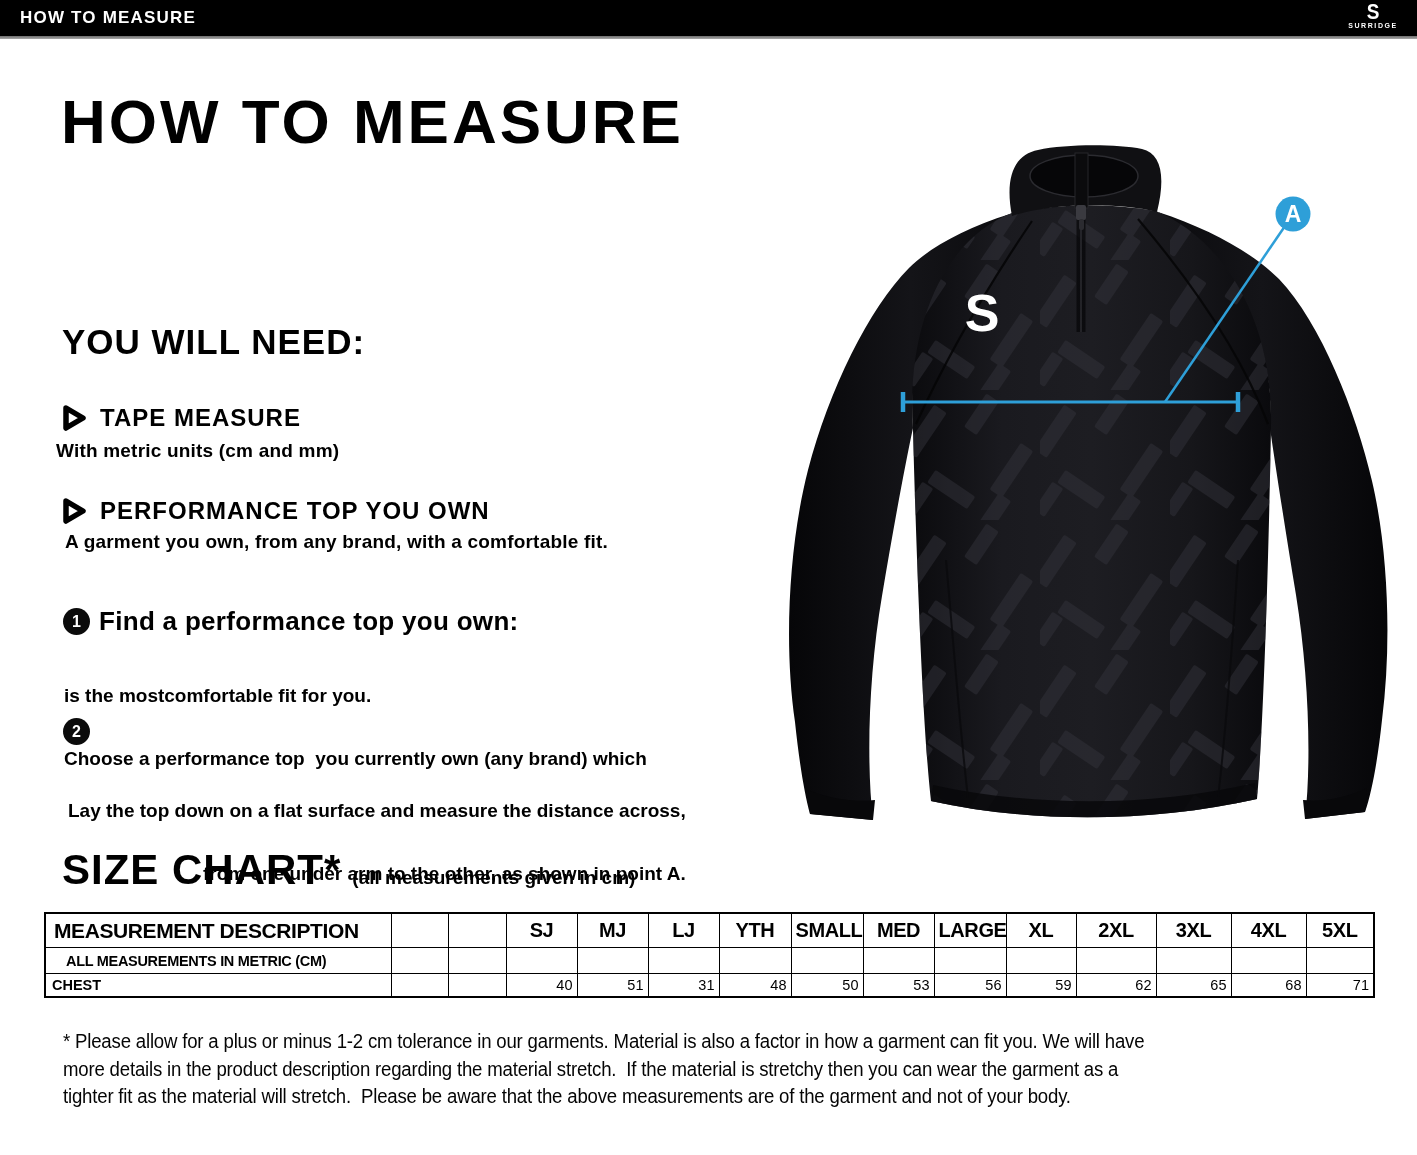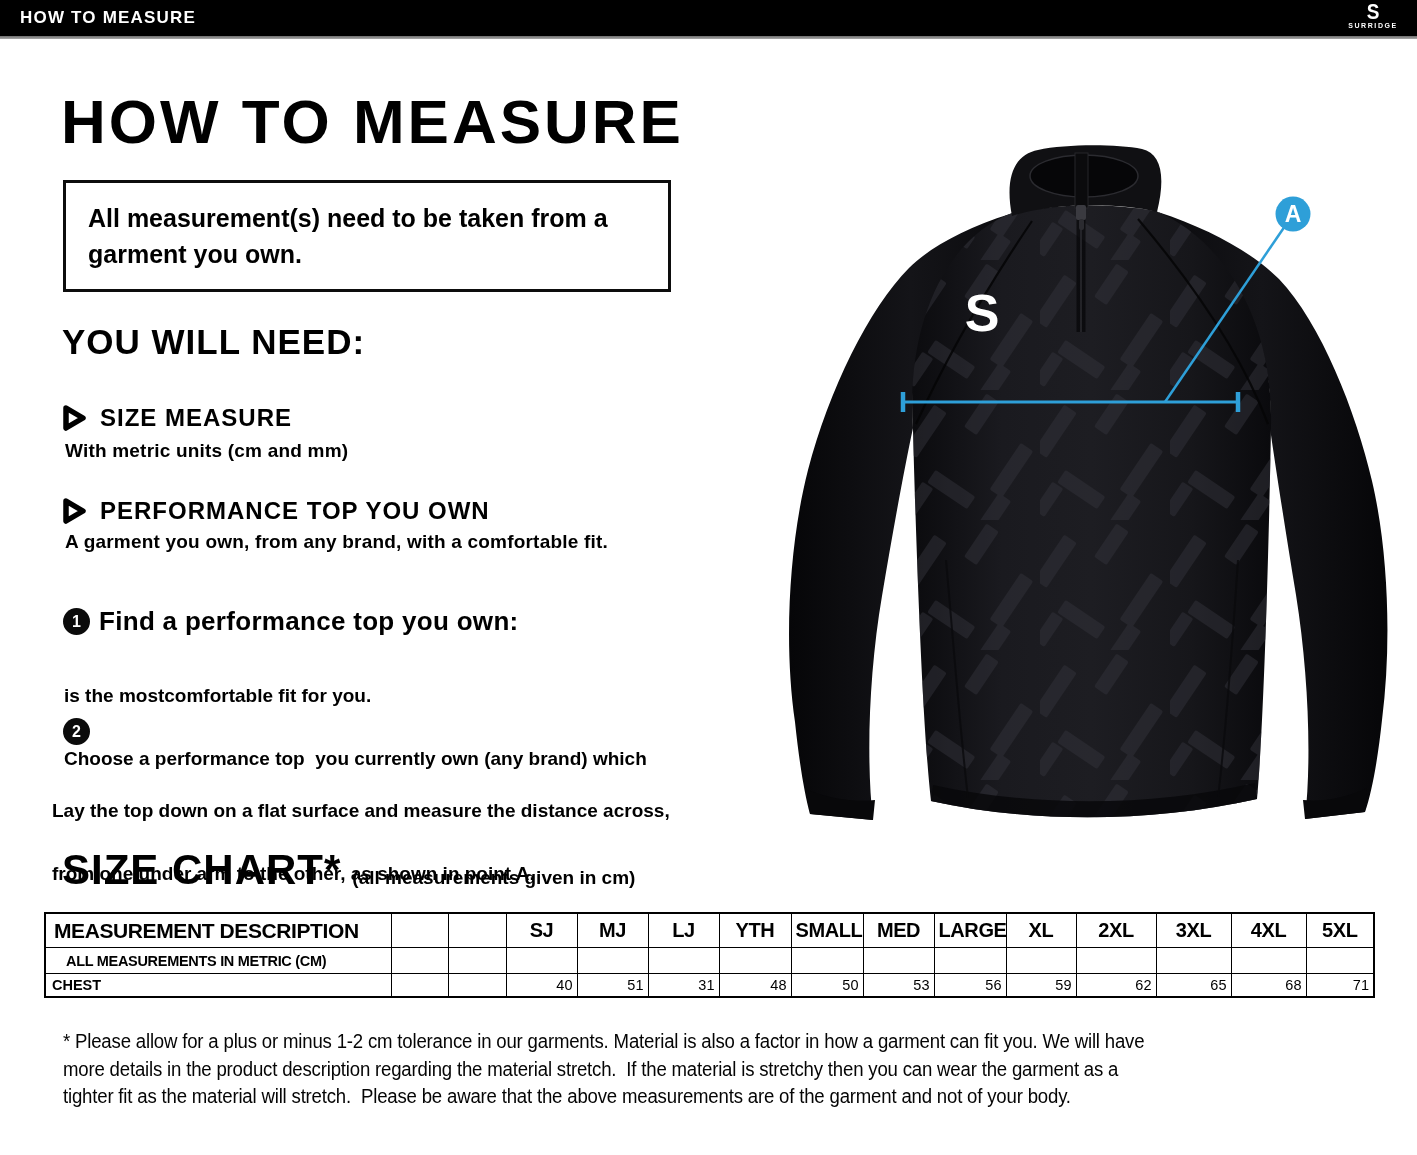--- a/index.html
+++ b/index.html
@@ -66,31 +66,30 @@
   <div class="topbar">
     <div class="topbar-title">HOW TO MEASURE</div>
   </div>
   <div class="topbar-underline"></div>
   <div class="brand">
     <div class="brand-s">S</div>
     <div class="brand-word">SURRIDGE</div>
   </div>
 
   <div class="h1">HOW TO MEASURE</div>
-  <div class="notice">All measurement(s) need to be taken from a garment you own.</div>
 
   <div class="need-h">YOU WILL NEED:</div>
 
   <div class="need-item" style="left:62px;top:404px;">
     <svg class="tri" viewBox="0 0 25 28">
       <path d="M4 4 L21 14 L4 24 Z" fill="#fff" stroke="#000" stroke-width="5.5" stroke-linejoin="round"></path>
     </svg>
-    <span class="need-title">SIZE MEASURE</span>
-  </div>
-  <div class="need-sub" style="left:65px;top:440px;">With metric units (cm and mm)</div>
+    <span class="need-title">TAPE MEASURE</span>
+  </div>
+  <div class="need-sub" style="left:56px;top:440px;">With metric units (cm and mm)</div>
 
   <div class="need-item" style="left:62px;top:497px;text-align:center;">
     <svg class="tri" viewBox="0 0 25 28">
       <path d="M4 4 L21 14 L4 24 Z" fill="#fff" stroke="#000" stroke-width="5.5" stroke-linejoin="round"></path>
     </svg>
     <span class="need-title">PERFORMANCE TOP YOU OWN</span>
   </div>
   <div class="need-sub" style="left:65px;top:531px;">A garment you own, from any brand, with a comfortable fit.</div>
 
   <div class="step-row" style="left:63px;top:606px;">
@@ -98,21 +97,21 @@
     <div class="step-title">Find a performance top you own:</div>
   </div>
   <div class="step-body" style="left:64px;top:643px;">
     <div>is the mostcomfortable fit for you.</div>
     <div>Choose a performance top  you currently own (any brand) which</div>
   </div>
 
   <div class="step-row" style="left:63px;top:718px;">
     <div class="step-num">2</div>
   </div>
-  <div class="step-body" style="left:52px;top:758px;">
+  <div class="step-body" style="left:68px;top:758px;text-align:right;">
     <div>Lay the top down on a flat surface and measure the distance across,</div>
     <div>from one under arm to the other, as shown in point A.</div>
   </div>
 
   <div class="sc-head">
     <span class="sc-title">SIZE CHART*</span>
     <span class="sc-sub">(all measurements given in cm)</span>
   </div>
 
   <table class="size">

